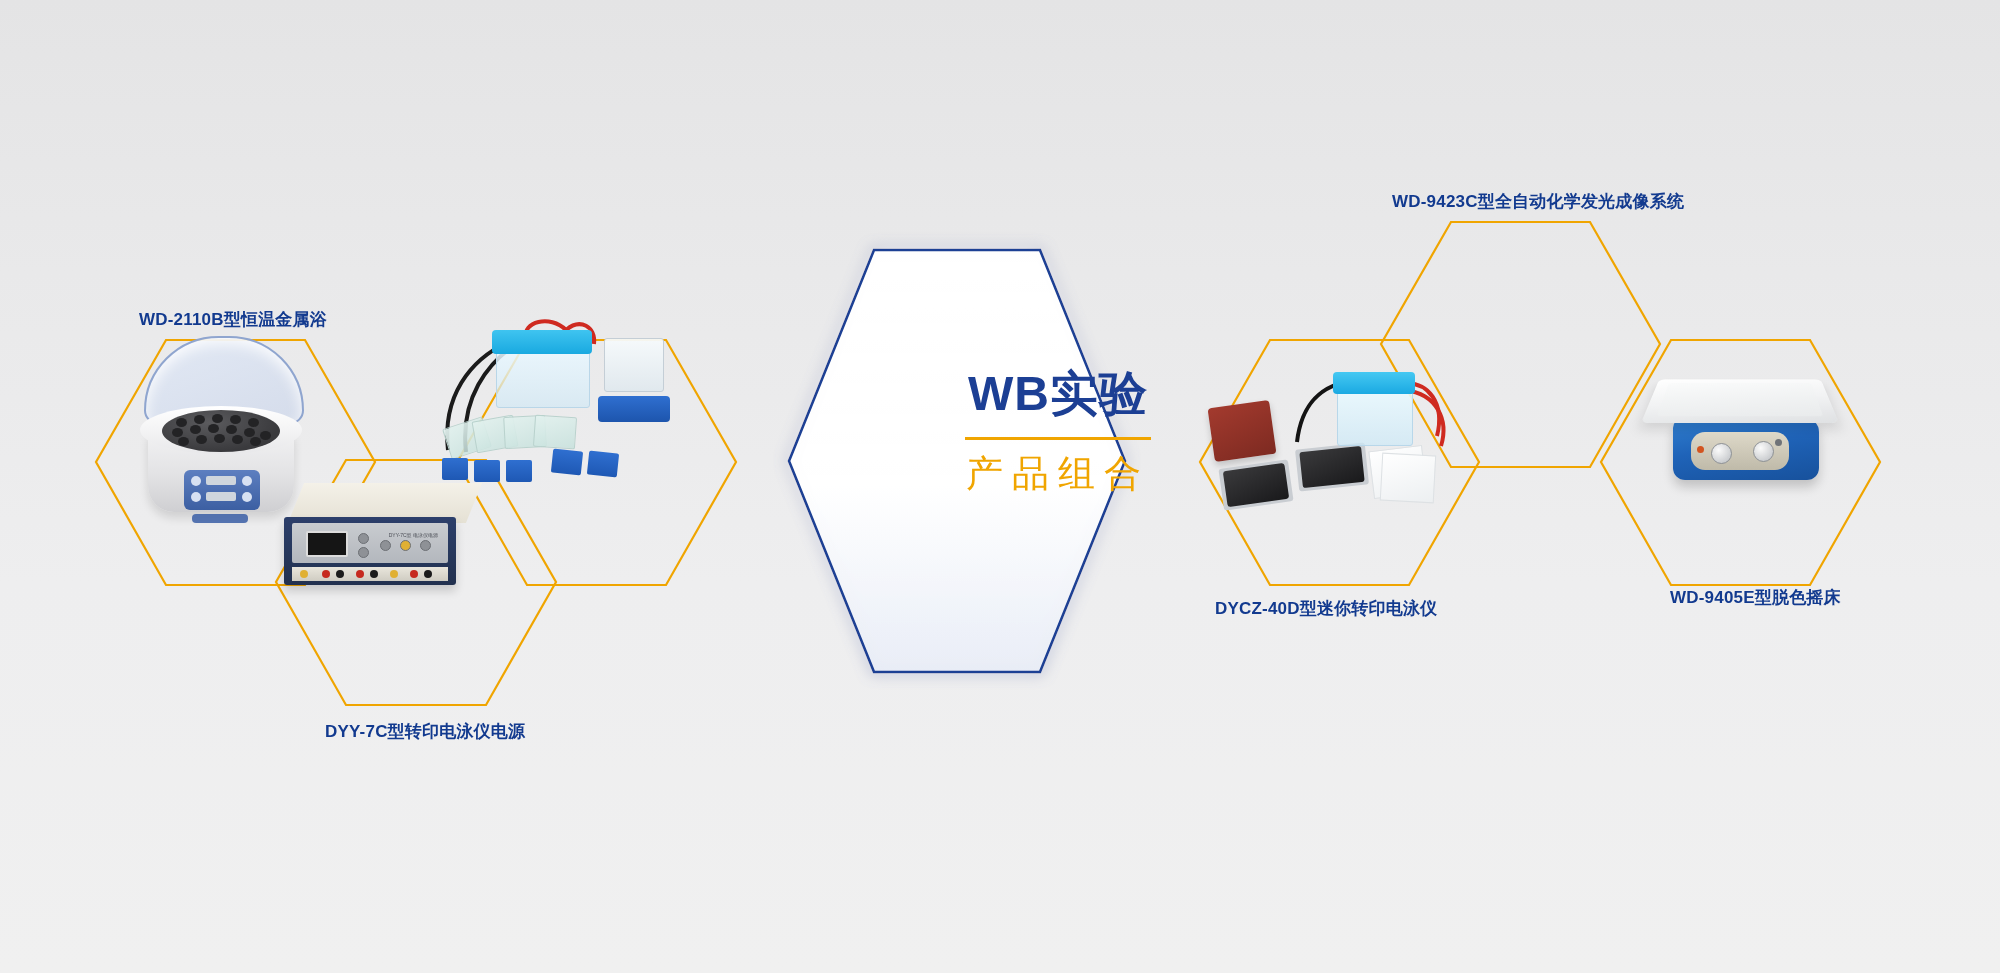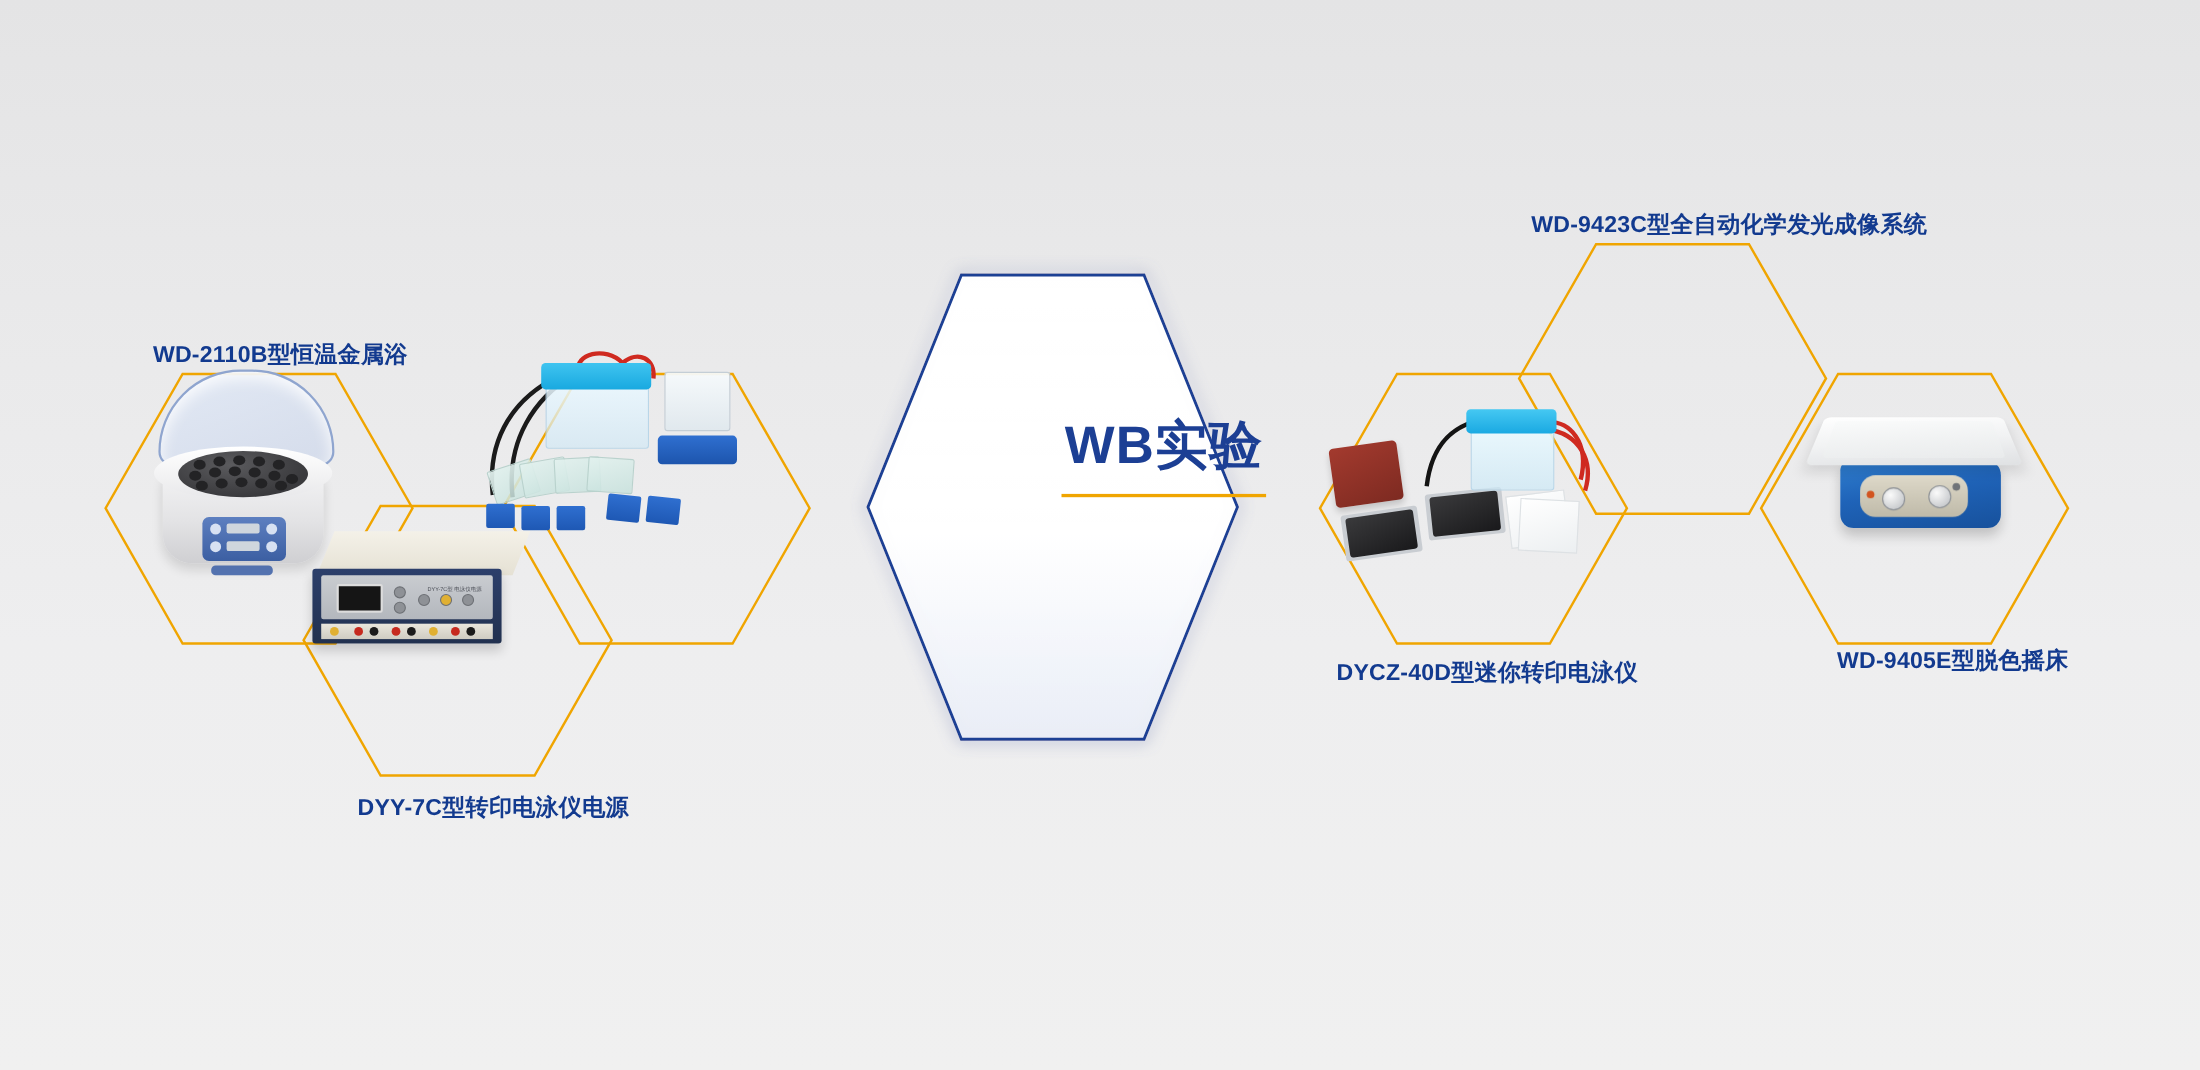--- a/index.html
+++ b/index.html
@@ -10,28 +10,28 @@
     position:relative;
   }
   .stage{position:absolute;left:0;top:0;width:2000px;height:973px;}
   .hexsvg{position:absolute;left:0;top:0;width:2000px;height:973px;pointer-events:none;}
 
   
   .lbl{
     position:absolute;
     color:#123a8f;
     font-weight:bold;
-    font-size:21px;
+    font-size:17px;
     letter-spacing:.2px;
     white-space:nowrap;
   }
 
   
   .center-text{
-    position:absolute;left:848px;top:380px;width:420px;
+    position:absolute;left:848px;top:368px;width:420px;
     text-align:center;
   }
   .center-title{
     color:#1c3f94;font-size:48px;font-weight:bold;letter-spacing:1px;line-height:1.1;
   }
   .center-rule{
     width:186px;height:3px;background:#f0a500;margin:16px auto 14px auto;
   }
   .center-sub{
     color:#f0a500;font-size:37px;letter-spacing:9px;line-height:1.1;
@@ -209,20 +209,21 @@
     <polygon points="1451,222 1590,222 1660,344 1590,467 1451,467 1381,344" fill="none" stroke="#f0a500" stroke-width="2.2"></polygon>
 
     <polygon points="1671,340 1810,340 1880,462 1810,585 1671,585 1601,462" fill="none" stroke="#f0a500" stroke-width="2.2"></polygon>
 
     <polygon filter="url(#glow)" points="874,250 1040,250 1125,461 1040,672 874,672 789,461" fill="url(#centerFill)" stroke="#1c3f94" stroke-width="2.6"></polygon>
   </svg>
 
   <div class="center-text">
     <div class="center-title">WB实验</div>
     <div class="center-rule"></div>
+    <div class="center-sub">产品组合</div>
   </div>
 
   <div class="art" style="left:100px;top:318px;width:270px;height:250px;">
     <div class="bath-lid"></div>
     <div class="bath-body"></div>
     <div class="bath-top"></div>
     <div class="bath-block">
       <i style="left:14px;top:8px"></i>
         <i style="left:32px;top:5px"></i>
         <i style="left:50px;top:4px"></i>

